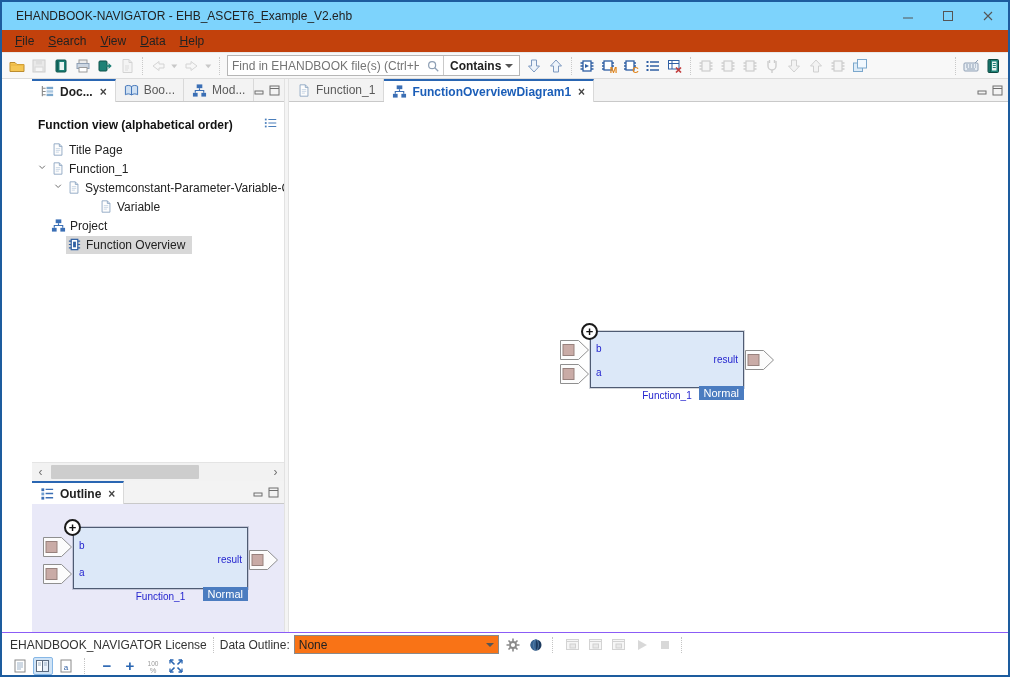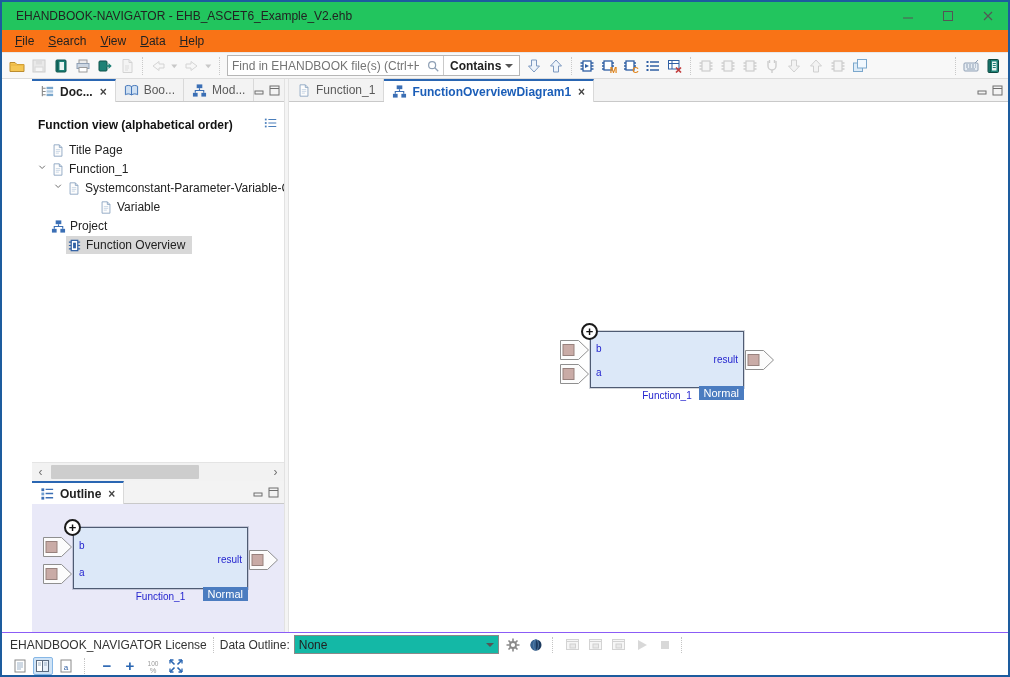--- a/index.html
+++ b/index.html
@@ -1,28 +1,28 @@
 <!DOCTYPE html>
 <html><head>
 <meta charset="utf-8">
 <style>
   * { box-sizing: border-box; margin: 0; padding: 0; }
   body { font-family: "Liberation Sans", "DejaVu Sans", sans-serif; background:#fff; }
   .win { position:relative; width:1010px; height:677px; border:2px solid #1d5c9e; background:#fff; overflow:hidden; display:flex; flex-direction:column; }
 
   
-  .titlebar { height:28px; display:flex; align-items:center; background:#22c55e; flex:0 0 auto; }
+  .titlebar { height:28px; display:flex; align-items:center; background:#7dd3fc; flex:0 0 auto; }
   .titlebar .appicon { margin:0 6px 0 8px; display:flex; }
   .titlebar .title { font-size:12px; color:#222; flex:1 1 auto; white-space:nowrap; overflow:hidden; }
   .wctl { display:flex; height:100%; }
   .wbtn { width:40px; display:flex; align-items:center; justify-content:center; color:#555; font-size:14px; cursor:default; }
   .wbtn svg { display:block; }
 
   
-  .menubar { height:22px; display:flex; align-items:center; padding-left:6px; background:#f97316; flex:0 0 auto; }
+  .menubar { height:22px; display:flex; align-items:center; padding-left:6px; background:#c2410c; flex:0 0 auto; }
   .menuitem { font-size:12px; color:#222; padding:2px 7px; }
   .menuitem u { text-decoration:underline; }
 
   
   .toolbar { height:27px; display:flex; align-items:center; background:#f8f8f8; border-top:1px solid #e8e8e8; border-bottom:1px solid #dcdcdc; padding:0 4px; flex:0 0 auto; }
   .tbtn { width:22px; height:22px; display:flex; align-items:center; justify-content:center; border-radius:2px; }
   .tbtn.narrow { width:12px; }
   .tbtn.disabled { opacity:.45; }
   .tsep { width:1px; height:18px; border-left:1px dotted #c9c9c9; margin:0 4px; }
   .searchbox { display:flex; align-items:center; height:21px; border:1px solid #b6b6b6; background:#fff; margin:0 3px; }
@@ -55,21 +55,21 @@
   .filterbox { display:flex; align-items:center; border:1px solid #a9a9a9; background:#fff; height:20px; margin:2px 5px 4px 5px; }
   .filterbox input { border:none; outline:none; flex:1; font-size:12px; color:#333; padding:0 3px; font-family:inherit; }
   .filterbox input::placeholder { color:#8a8a8a; }
   .filterbox .ficn { display:flex; padding-left:3px; }
   .tree { flex:1 1 auto; overflow:hidden; padding-top:2px; }
   .trow { display:flex; align-items:center; height:19px; font-size:12px; color:#222; }
   .trow .chev { width:14px; display:flex; justify-content:center; flex:0 0 auto; }
   .trow .ticn { display:flex; margin-right:4px; flex:0 0 auto; }
   .trow .tlabel { white-space:nowrap; padding:1px 3px 1px 0; }
   .trow.selected .selwrap { background:#d8d8d8; }
-  .selwrap { display:flex; align-items:flex-end; padding:1px 4px 1px 1px; }
+  .selwrap { display:flex; align-items:flex-start; padding:1px 4px 1px 1px; }
 
   
   .hscroll { height:19px; flex:0 0 auto; background:#f2f2f2; border-top:1px solid #e4e4e4; display:flex; align-items:center; }
   .harrow { width:17px; text-align:center; color:#707070; font-size:12px; line-height:17px; }
   .htrack { flex:1; position:relative; height:100%; }
   .hthumb { position:absolute; left:2px; top:2px; height:14px; width:148px; background:#cdcdcd; border-radius:1px; }
 
   
   .outline-canvas { height:128px; flex:0 0 auto; background:#e9e9f8; position:relative; overflow:hidden; }
 
@@ -84,21 +84,21 @@
   .plabel { position:absolute; font-size:10px; color:#2525cf; }
   .bname { position:absolute; left:0; right:0; top:calc(100% + 3px); text-align:center; font-size:10px; color:#2525cf; }
   .badge { position:absolute; right:-1px; bottom:-13px; height:14px; background:#4b7cc0; color:#fff; font-size:11px; padding:0 5px; display:flex; align-items:center; }
 
   
   .statusbar { flex:0 0 auto; border-top:1px solid #8b5cf6; background:#fff; }
   .srow1 { height:23px; display:flex; align-items:center; padding-left:8px; font-size:12px; color:#333; }
   .srow2 { height:19px; display:flex; align-items:center; padding-left:4px; gap:2px; }
   .ssep { width:1px; height:16px; border-left:1px dotted #c4c4c4; margin:0 6px; }
   .dslabel { margin-right:4px; }
-  .dsselect { width:205px; height:19px; border:1px solid #8a8a8a; background:#14b8a6; display:flex; align-items:center; font-size:12px; color:#222; padding:0 4px; }
+  .dsselect { width:205px; height:19px; border:1px solid #8a8a8a; background:#f97316; display:flex; align-items:center; font-size:12px; color:#222; padding:0 4px; }
   .dsselect .dsval { flex:1; }
   .sbtn { width:20px; height:18px; display:flex; align-items:center; justify-content:center; }
   .sbtn.disabled { opacity:.45; }
   .sbtn.sel { background:#cfe3f6; border:1px solid #86b7e6; border-radius:2px; }
   .zplus, .zminus { color:#2a66b2; font-size:15px; font-weight:bold; line-height:1; }
 </style>
 </head>
 <body>
 
 <div class="win">

